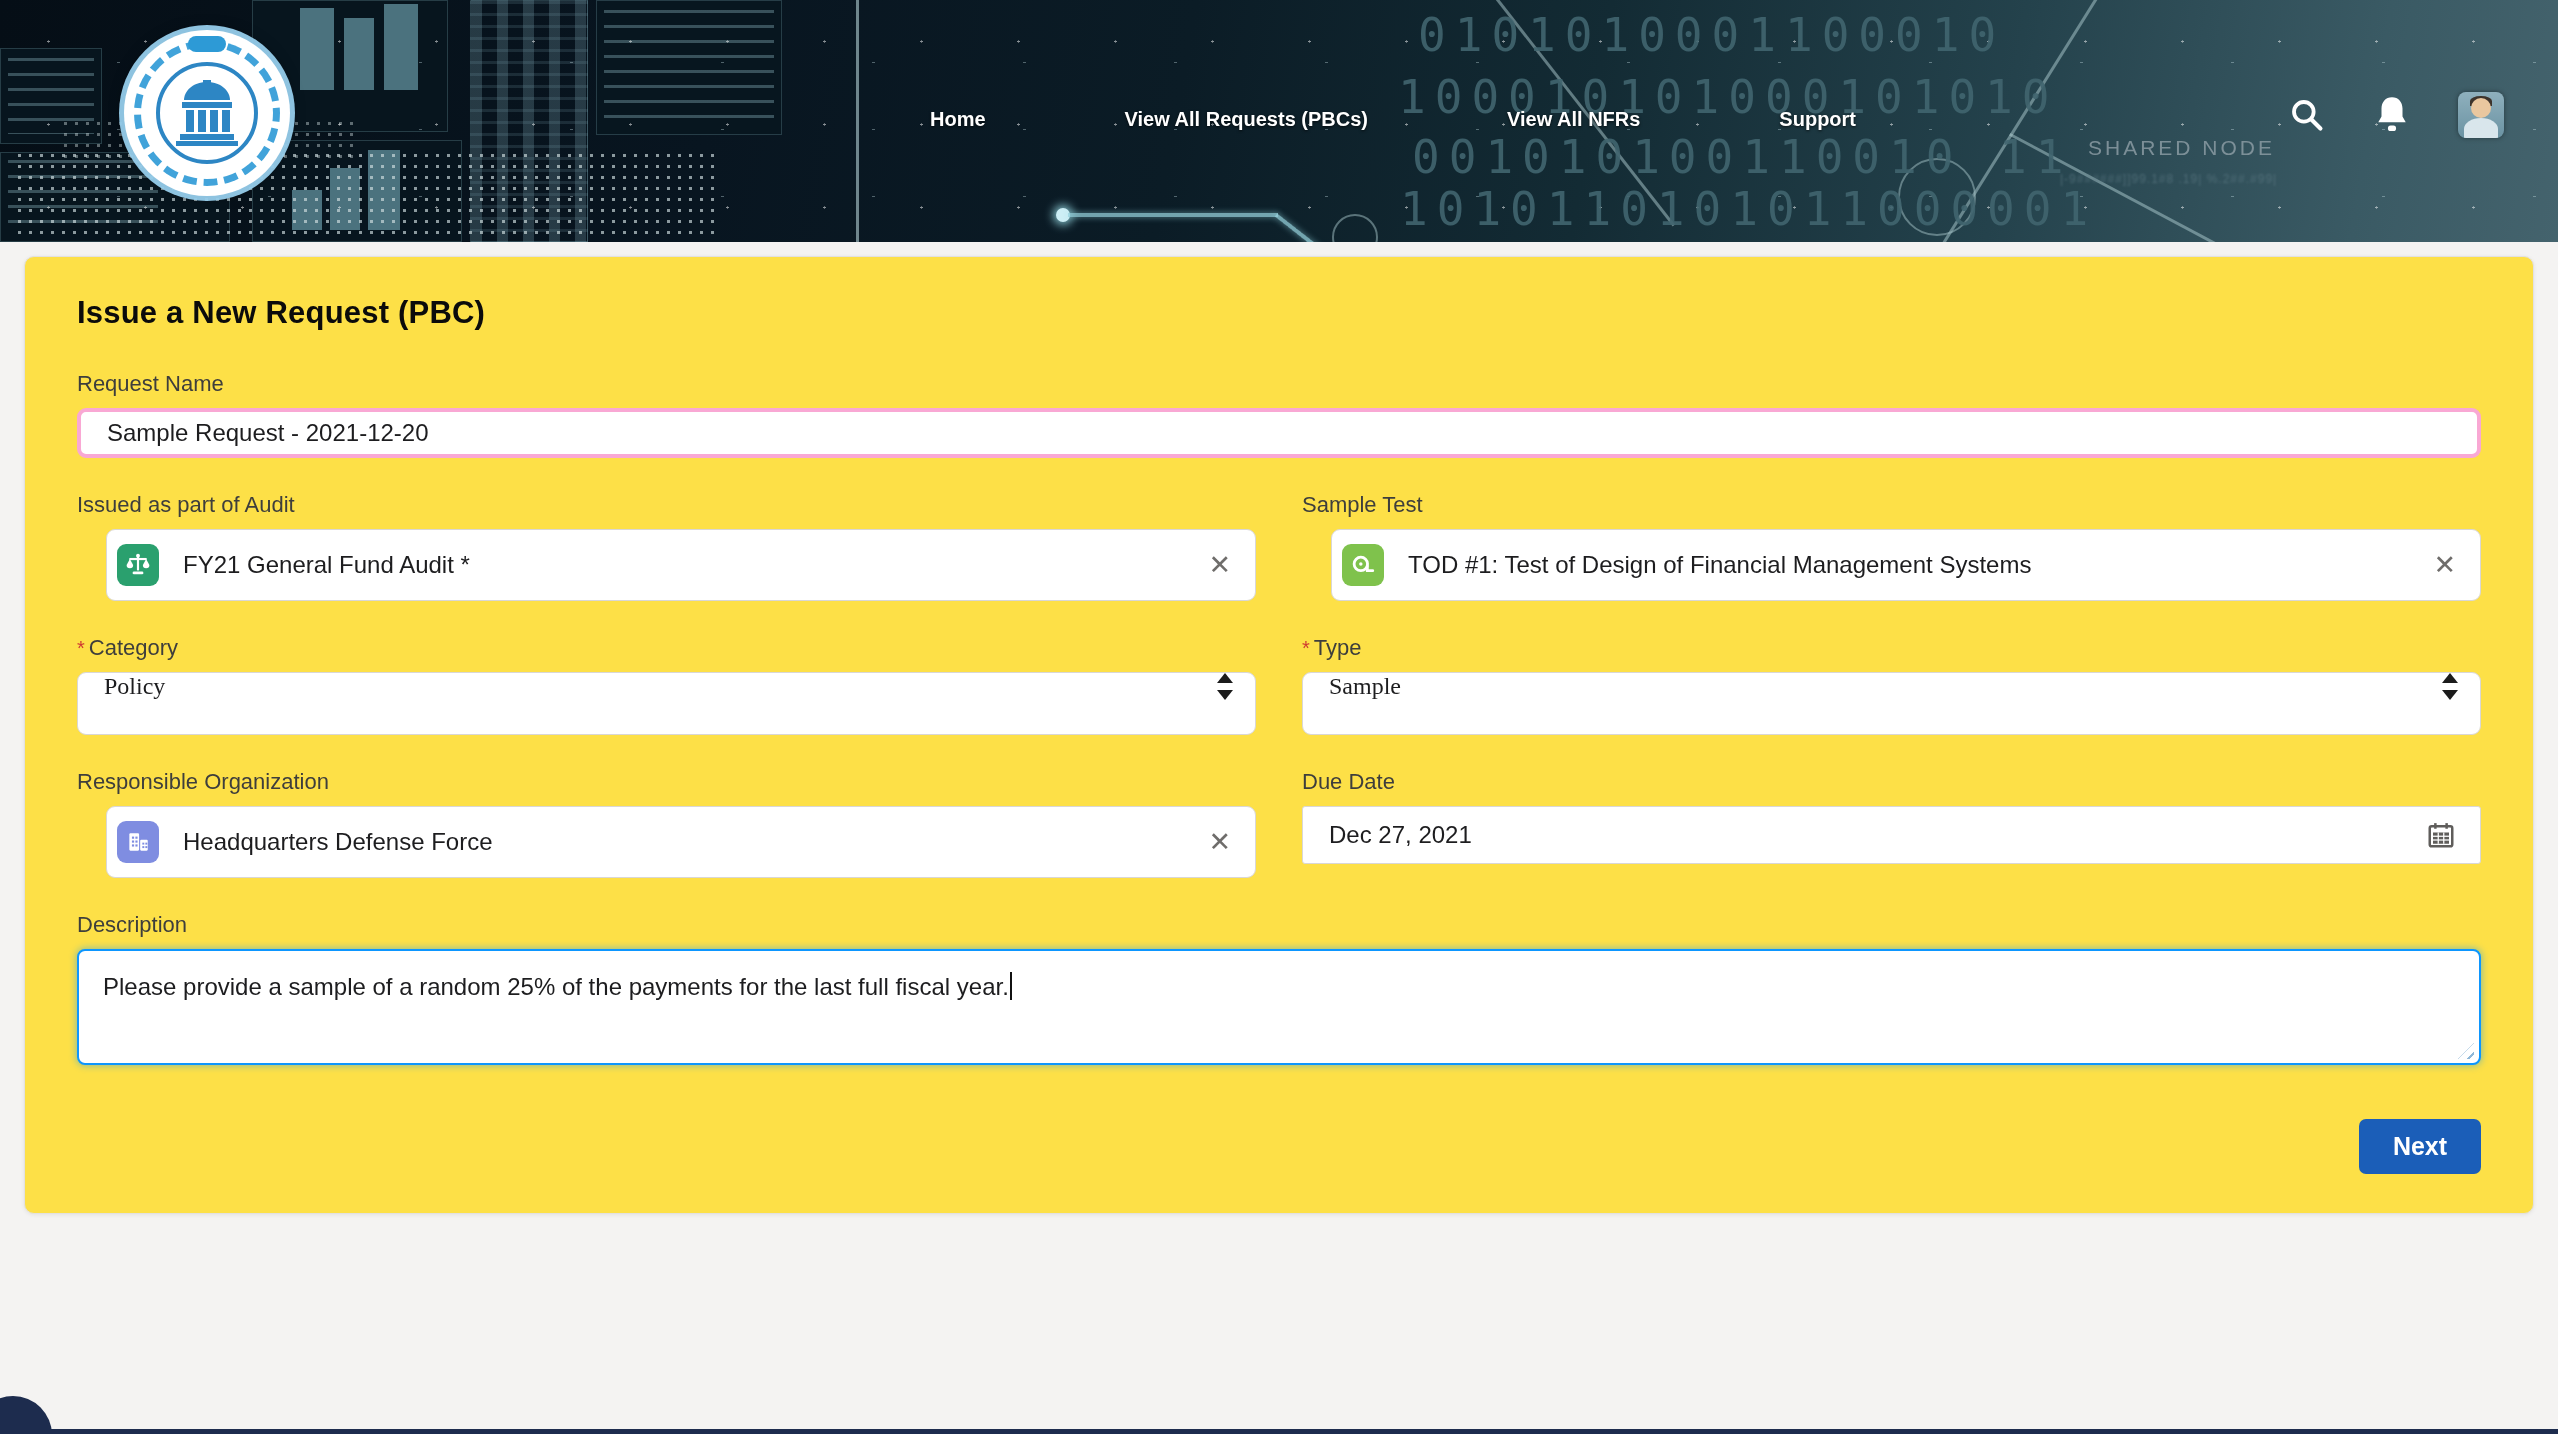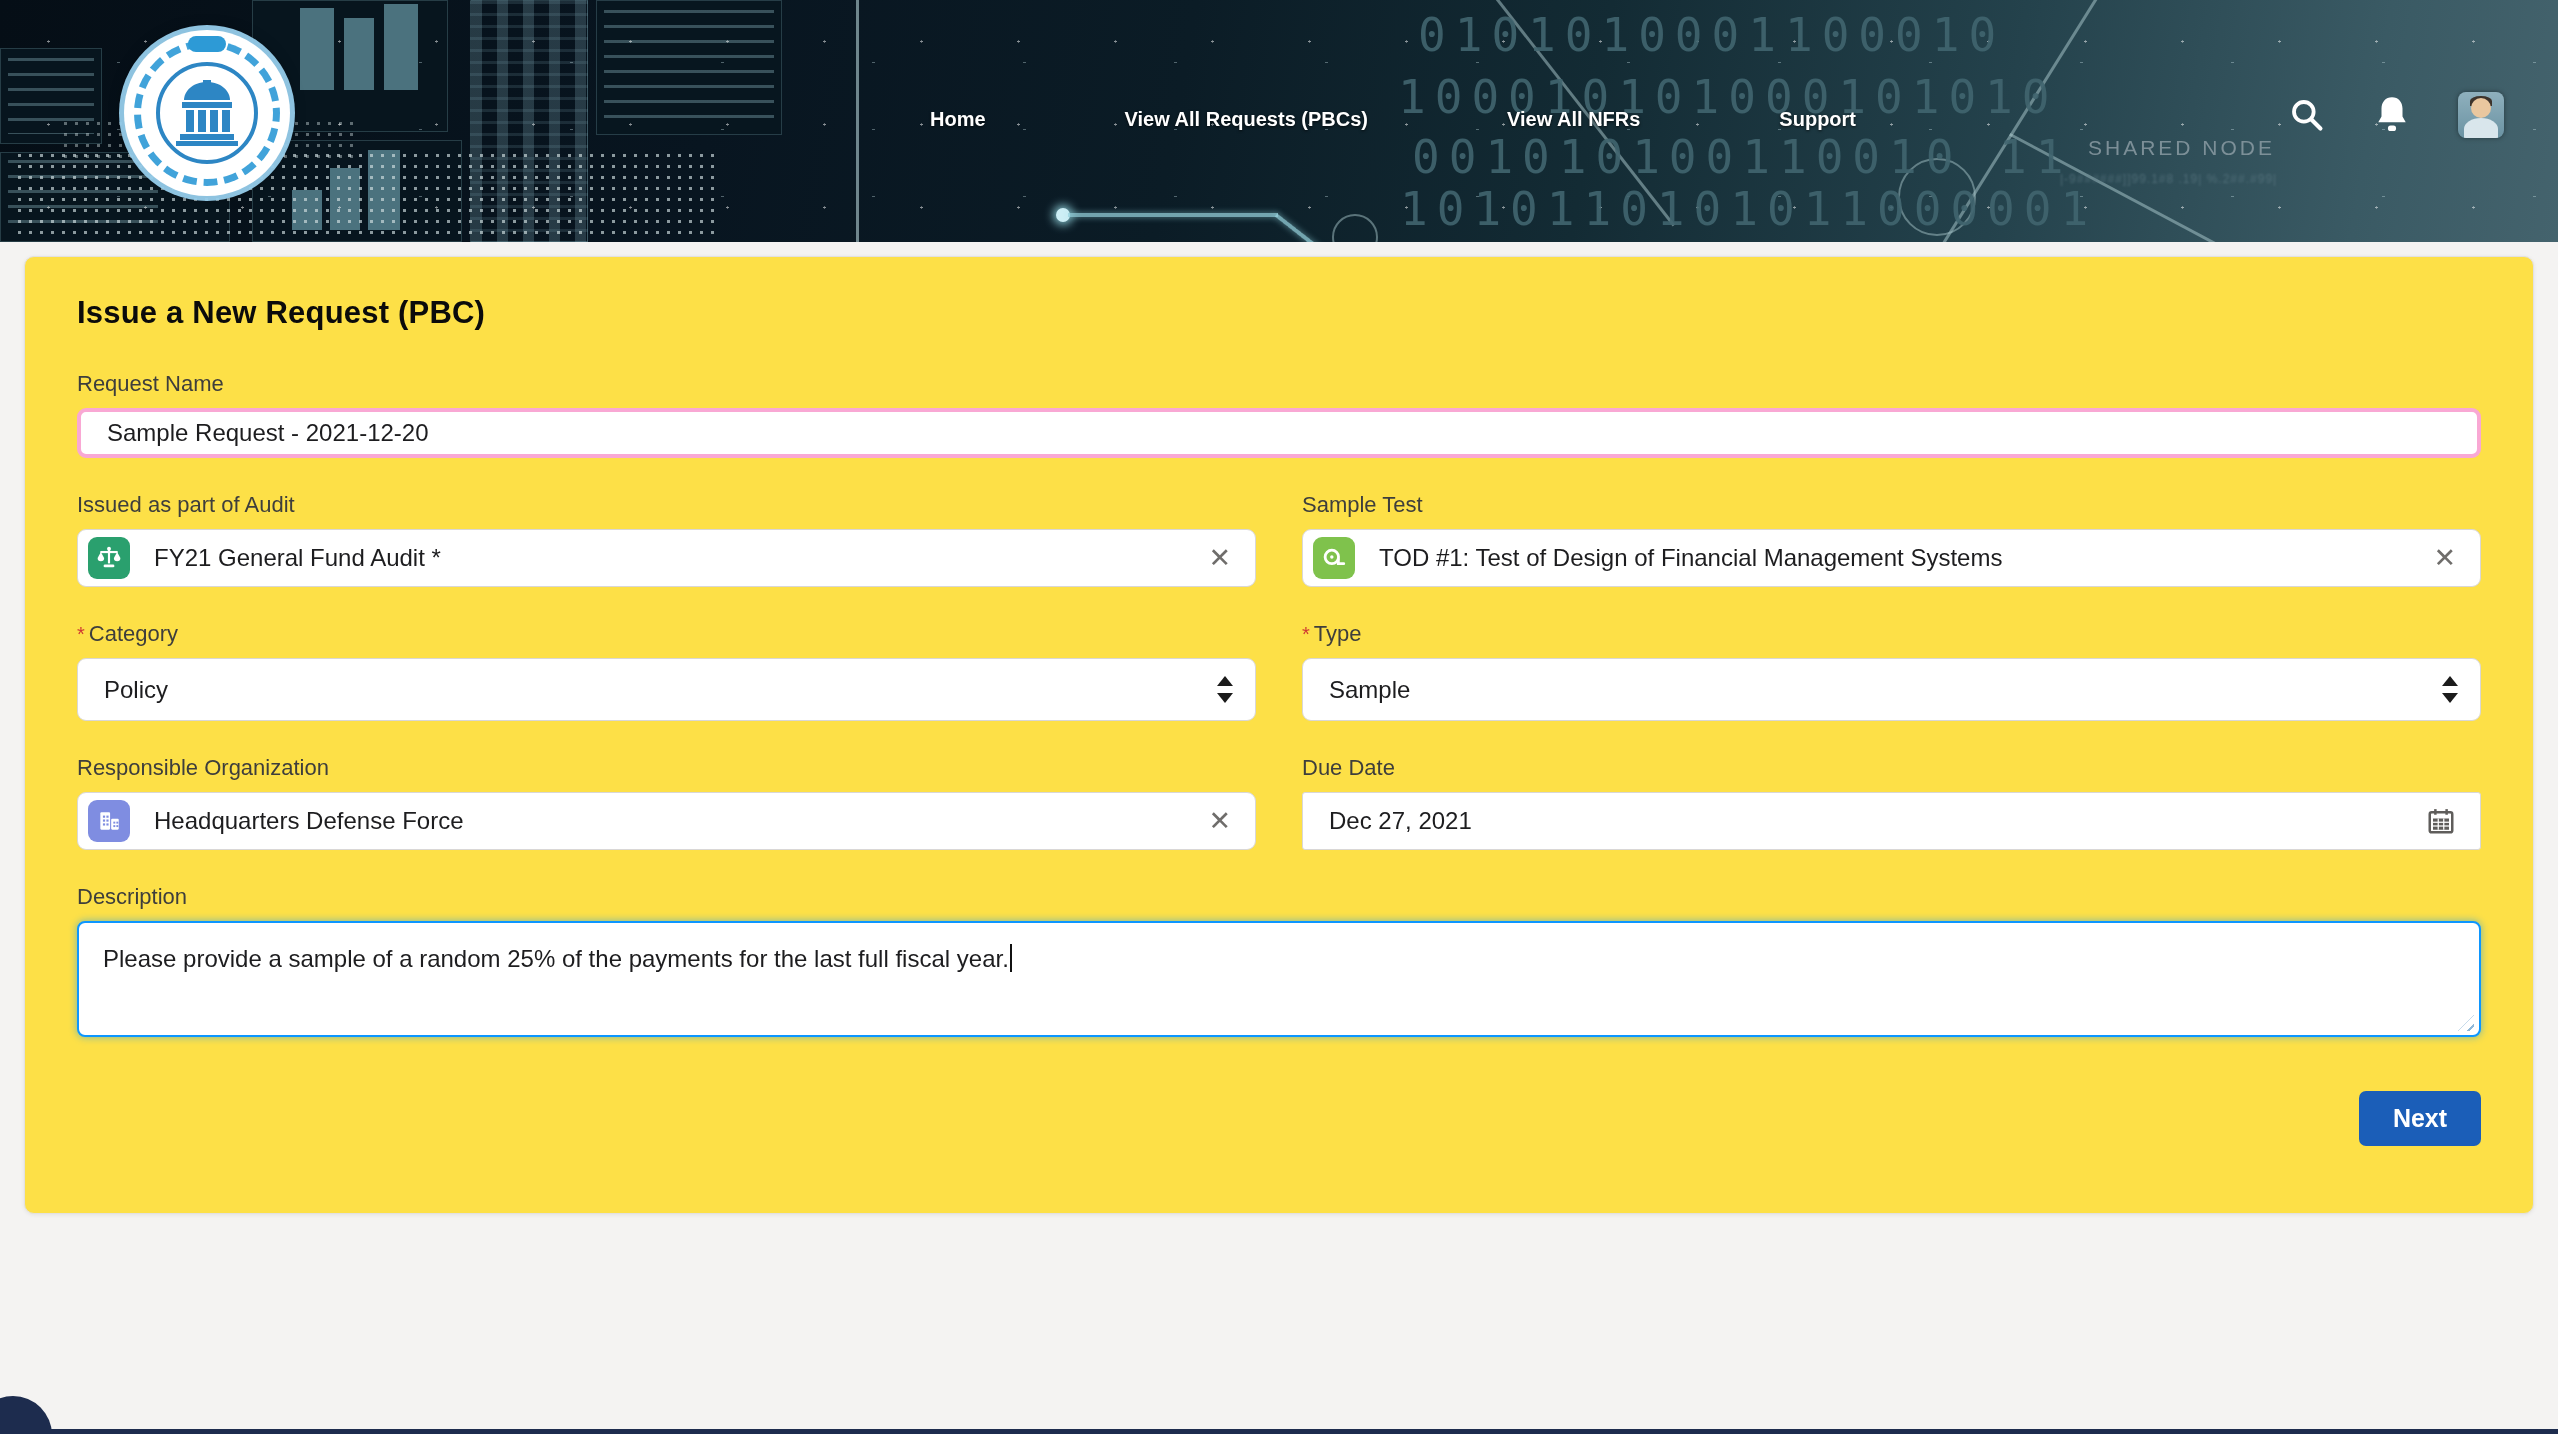--- a/index.html
+++ b/index.html
@@ -58,27 +58,27 @@
           border:1px solid #e3e1e0; border-radius:10px; box-shadow:0 1px 4px rgba(0,0,0,.07);
           padding:34px 28px 28px 28px; }
   .form-title { font-size:31px; font-weight:700; color:#0b0b0b; margin:4px 0 40px 24px; letter-spacing:.2px; }
   .fgrid { margin-left:24px; margin-right:24px; }
   .frow { display:flex; gap:46px; margin-bottom:34px; }
   .fcol { flex:1; min-width:0; }
   .flabel { font-size:22px; color:#3e3e3c; margin-bottom:11px; display:flex; align-items:baseline; gap:4px; }
   .req { color:#cf3a32; font-size:20px; }
   .tbox { height:50px; border:4px solid #f9a8d4; border-radius:9px; background:#fff;
           display:flex; align-items:center; padding:0 26px; font-size:24px; color:#1d1d1f; }
-  .pill { height:58px; border:1px solid #d9d7d6; border-radius:9px; background:#fff;
-          display:flex; align-items:center; padding:0 24px 0 10px; gap:24px; }
+  .pill { height:72px; border:1px solid #d9d7d6; border-radius:9px; background:#fff;
+          display:flex; align-items:center; padding:0 24px 0 10px; gap:24px;margin-left:29px; }
   .pill .txt { flex:1; font-size:24px; color:#1d1d1f; white-space:nowrap; overflow:hidden; }
   .chip { width:42px; height:42px; border-radius:9px; display:flex; align-items:center; justify-content:center; flex:none; }
   .clear { font-size:27px; color:#6f6d6b; font-weight:300; cursor:pointer; line-height:1; }
   .selbox { height:63px; border:1px solid #d9d7d6; border-radius:9px; background:#fff;
-            display:flex; align-items:center; padding:0 22px 0 26px; font-size:24px; color:#1d1d1f; cursor:pointer; }
+            display:flex; padding:0 22px 0 26px; font-size:24px; color:#1d1d1f; cursor:pointer;font-family:Liberation Serif, serif; }
   .selbox .val { flex:1; }
   .spin { display:flex; flex-direction:column; gap:7px; align-items:center; }
   .spin .up { width:0; height:0; border-left:8px solid transparent; border-right:8px solid transparent; border-bottom:10px solid #1b1b1b; }
   .spin .dn { width:0; height:0; border-left:8px solid transparent; border-right:8px solid transparent; border-top:10px solid #1b1b1b; }
   .datebox { height:58px; border:1px solid #d9d7d6; border-radius:3px; background:#fff;
              display:flex; align-items:center; padding:0 24px 0 26px; font-size:24px; color:#1d1d1f; }
   .datebox .val { flex:1; }
   .descbox { position:relative; min-height:116px; border:2px solid #0c96ff; border-radius:8px; background:#fff;
              box-shadow:0 0 7px 1px rgba(12,150,255,.45); padding:20px 24px; font-size:24px; color:#1d1d1f;
              line-height:1.35; }

